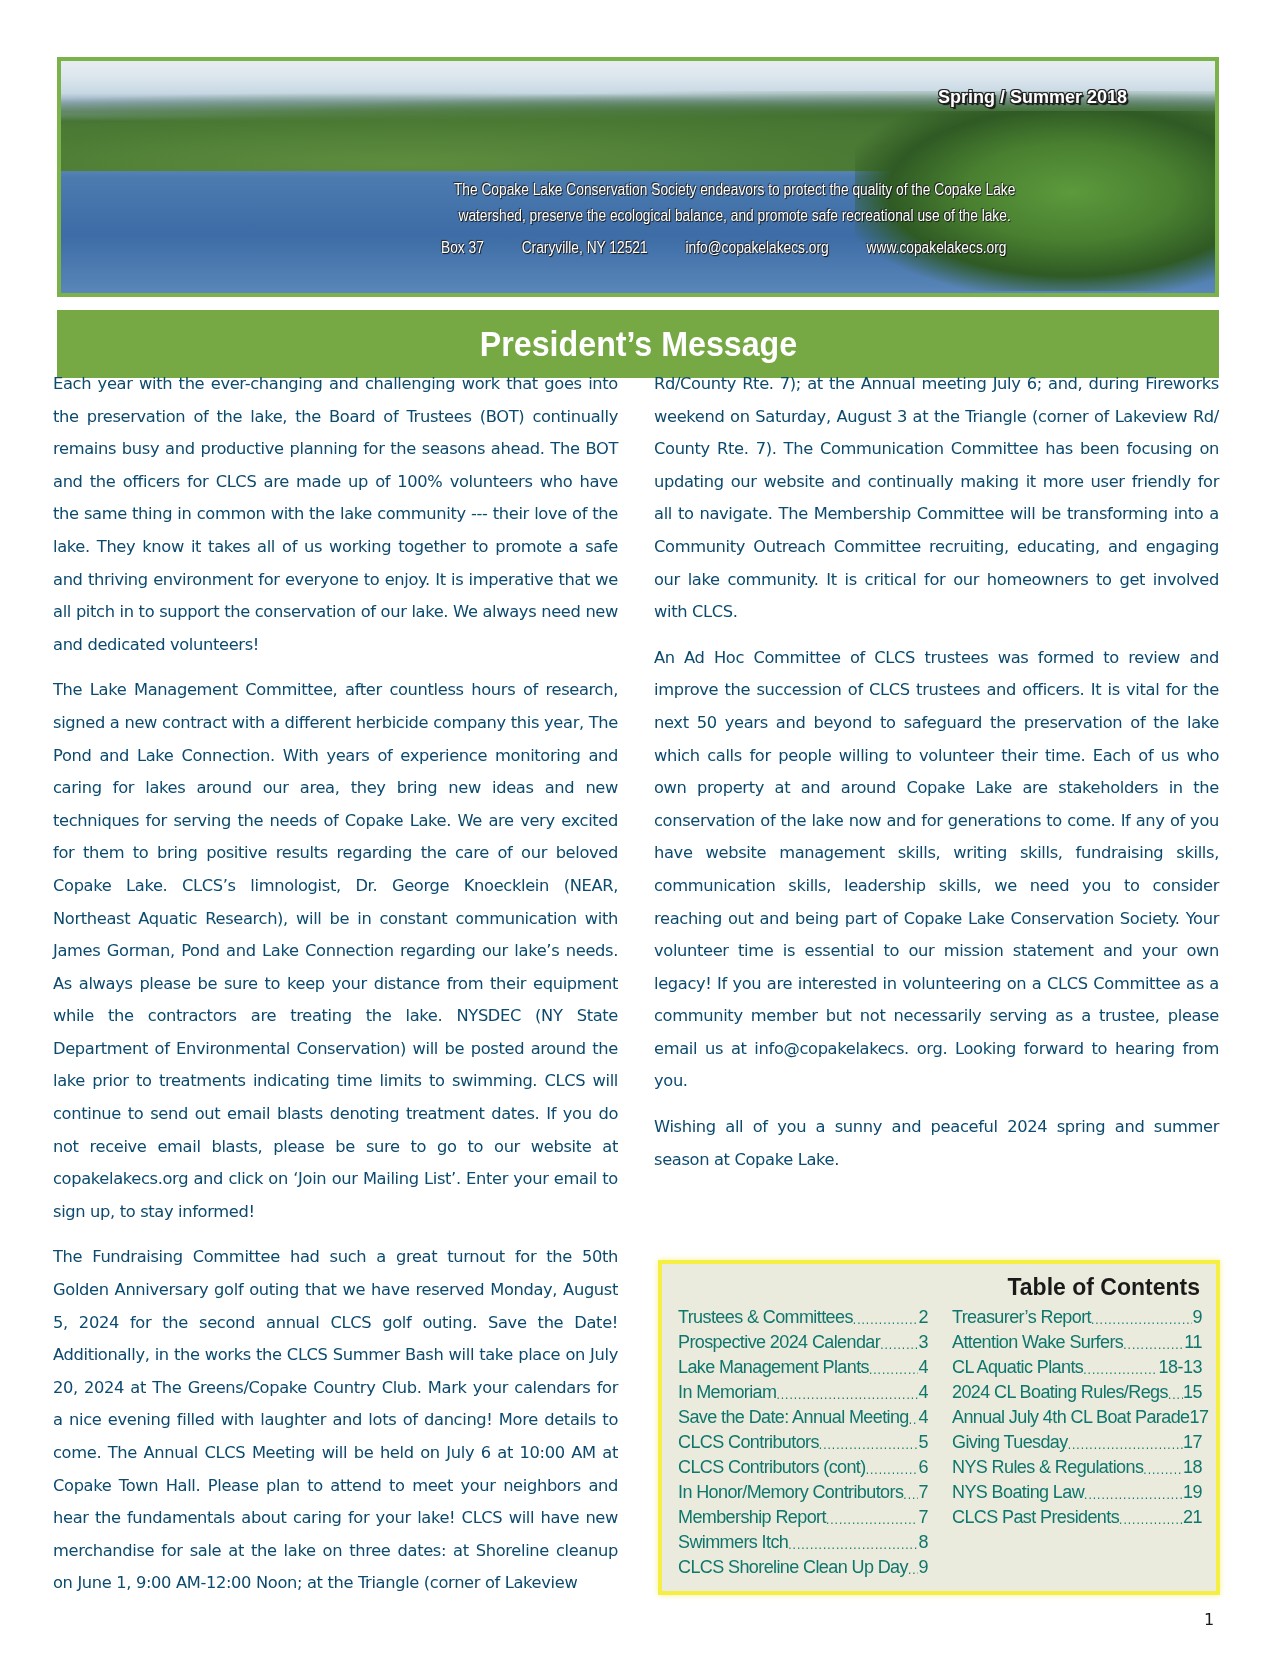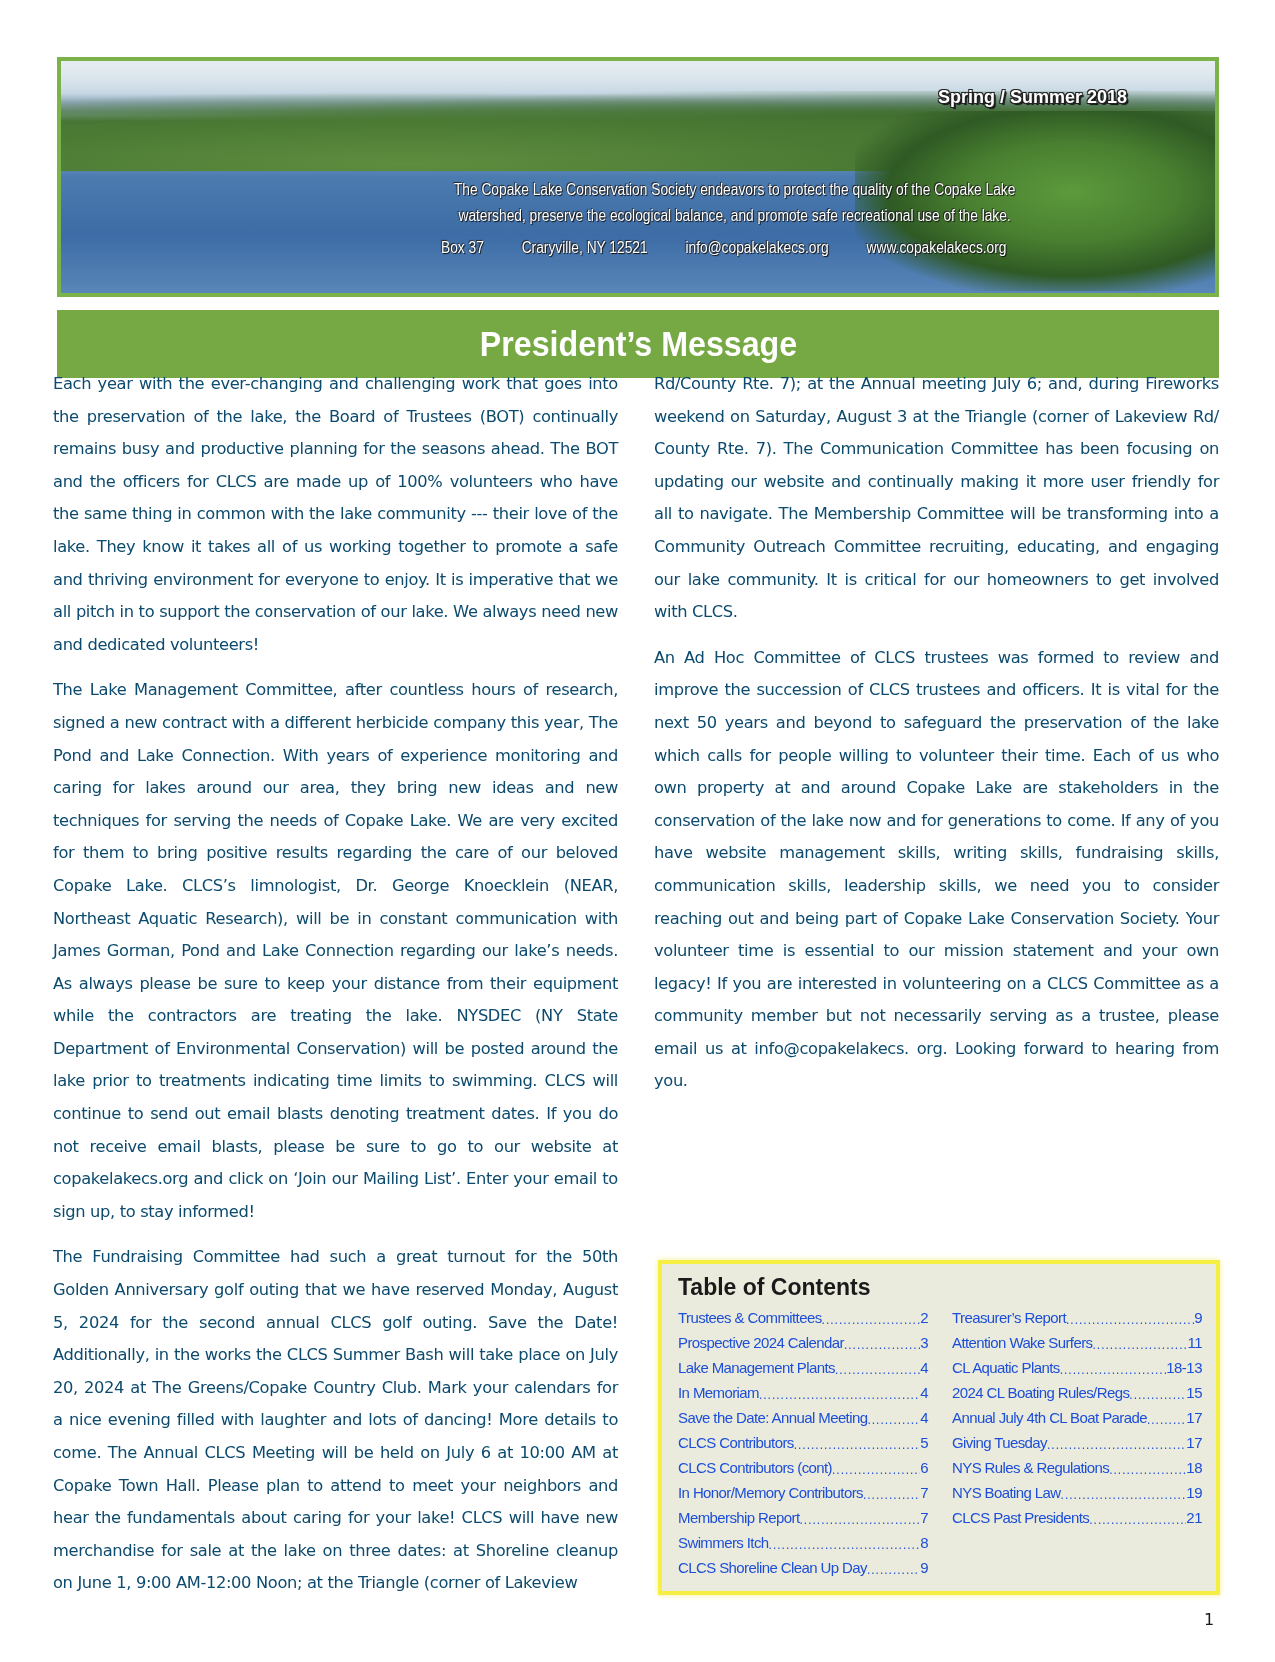--- a/index.html
+++ b/index.html
@@ -87,28 +87,28 @@
   .col p { margin-bottom: 13px; }
   .col p.sign { font-weight: bold; font-family: "DejaVu Sans", sans-serif; margin-top: 2px; }
 
   
   .toc {
     position: absolute; left: 658px; top: 1260px; width: 562px; height: 335px;
     background: #eaebdc; border: 4px solid #f5ee43; box-shadow: 0 0 6px #f6f09a;
     padding: 10px 16px 0 16px;
   }
   .toc h2 {
-    text-align: left; font-family: "Liberation Sans", sans-serif; font-weight: bold; font-size: 23px; color: #1a1a1a;
+    text-align: right; font-family: "Liberation Sans", sans-serif; font-weight: bold; font-size: 23px; color: #1a1a1a;
     margin-bottom: 4px;
   }
   .toc .cols { display: flex; gap: 24px; }
   .toc ul { list-style: none; width: 250px; }
   .toc li {
-    display: flex; font-family: "Liberation Sans Narrow", "Liberation Sans", sans-serif; font-size: 15px; line-height: 25px;
-    color: #1d4ed8; white-space: nowrap;
+    display: flex; font-family: "Liberation Sans Narrow", "Liberation Sans", sans-serif; font-size: 18px; line-height: 25px;
+    color: #0f766e; white-space: nowrap;
   }
   .toc li .t { flex: 0 0 auto; transform-origin: left; letter-spacing: -0.6px; }
   .toc li .dots { flex: 1 1 auto; overflow: hidden; letter-spacing: 1px; font-size: 12px; align-self: flex-end; line-height: 20px; }
   .toc li .dots::before { content: "................................................................................................"; }
   .toc li .p { flex: 0 0 auto; letter-spacing: -0.5px; }
 
   .page-num {
     position: absolute; left: 1204px; top: 1610px;
     font-family: "DejaVu Sans", sans-serif; font-size: 16px; color: #1a1a1a;
   }
@@ -143,20 +143,21 @@
 
 <div class="col left">
   <p>Each year with the ever-changing and challenging work that goes into the preservation of the lake, the Board of Trustees (BOT) continually remains busy and productive planning for the seasons ahead.  The BOT and the officers for CLCS are made up of 100% volunteers who have the same thing in common with the lake community --- their love of the lake.  They know it takes all of us working together to promote a safe and thriving environment for everyone to enjoy.  It is imperative that we all pitch in to support the conservation of our lake.  We always need new and dedicated volunteers!</p>
   <p>The Lake Management Committee, after countless hours of research, signed a new contract with a different herbicide company this year, The Pond and Lake Connection. With years of experience monitoring and caring for lakes around our area, they bring new ideas and new techniques for serving the needs of Copake Lake.  We are very excited for them to bring positive results regarding the care of our beloved Copake Lake. CLCS’s limnologist, Dr. George Knoecklein (NEAR, Northeast Aquatic Research), will be in constant communication with James Gorman, Pond and Lake Connection regarding our lake’s needs.  As always please be sure to keep your distance from their equipment while the contractors are treating the lake. NYSDEC (NY State Department of Environmental Conservation) will be posted around the lake prior to treatments indicating time limits to swimming.  CLCS will continue to send out email blasts denoting treatment dates.  If you do not receive email blasts, please be sure to go to our website at copakelakecs.org and click on ‘Join our Mailing List’.  Enter your email to sign up, to stay informed!</p>
   <p>The Fundraising Committee had such a great turnout for the 50th Golden Anniversary golf outing that we have reserved Monday, August 5, 2024  for the second annual CLCS golf outing. Save the Date! Additionally, in the works the CLCS Summer Bash will take place on July 20, 2024 at The Greens/Copake Country Club. Mark your calendars for a nice evening filled with laughter and lots of dancing!  More details to come.  The Annual CLCS Meeting will be held on July 6 at 10:00 AM at Copake Town Hall.  Please plan to attend to meet your neighbors and hear the fundamentals about caring for your lake!  CLCS will have new merchandise for sale at the lake on three dates: at Shoreline cleanup on June 1, 9:00 AM-12:00 Noon; at the Triangle (corner of Lakeview</p>
 </div>
 
 <div class="col right">
   <p>Rd/County Rte. 7); at the Annual meeting July 6; and, during Fireworks weekend on Saturday, August 3 at the Triangle (corner of Lakeview Rd/ County Rte. 7).  The Communication Committee has been focusing on updating our website and continually making it more user friendly for all to navigate. The Membership Committee will be transforming into a Community Outreach Committee recruiting, educating, and engaging our lake community.  It is critical for our homeowners to get involved with CLCS.</p>
   <p>An Ad Hoc Committee of CLCS trustees was formed to review and improve the succession of CLCS trustees and officers. It is vital for the next 50 years and beyond to safeguard the preservation of the lake which calls for people willing to volunteer their time.  Each of us who own property at and around Copake Lake are stakeholders in the conservation of the lake now and for generations to come.  If any of you have website management skills, writing skills, fundraising skills, communication skills, leadership skills, we need you to consider reaching out and being part of Copake Lake Conservation Society. Your volunteer time is essential to our mission statement and your own legacy!  If you are interested in volunteering on a CLCS Committee as a community member but not necessarily serving as a trustee, please email us at info@copakelakecs. org.  Looking forward to hearing from you.</p>
+  <p>Wishing all of you a sunny and peaceful 2024 spring and summer season at Copake Lake.</p>
 </div>
 
 <div class="toc">
   <h2>Table of Contents</h2>
   <div class="cols">
     <ul id="toc-left">
         <li>
           <span class="t">Trustees &amp; Committees</span>
           <span class="dots"></span>
           <span class="p">2</span>

